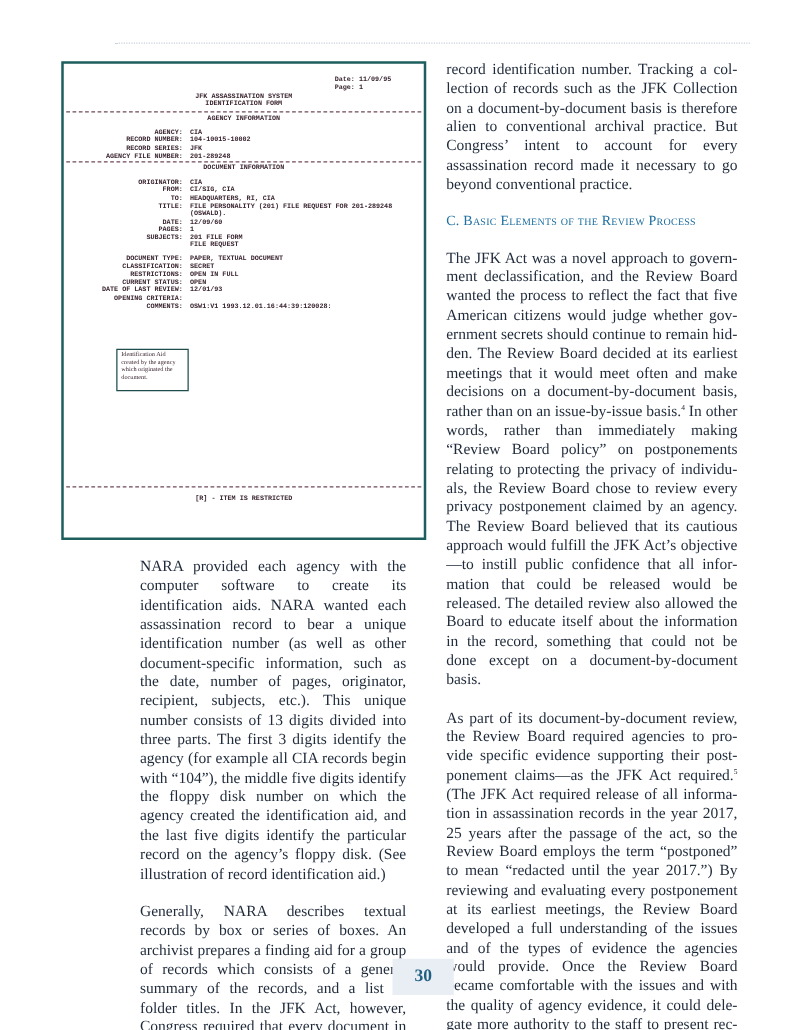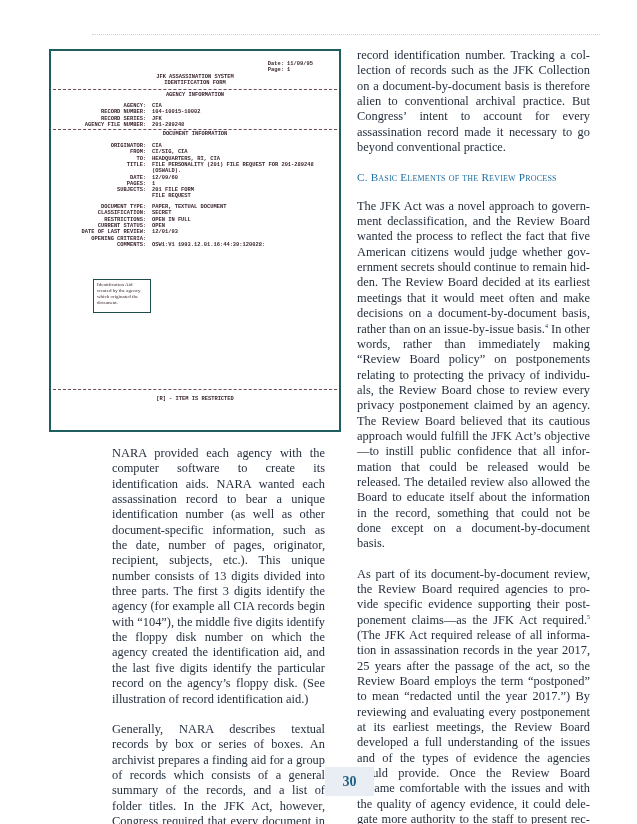--- a/index.html
+++ b/index.html
@@ -30,21 +30,21 @@
   
   .col-text { position: absolute; font-size: 12.4px; line-height: 15.35px; text-align: justify;
               color: #1f2a3a; hyphens: manual; }
   .col-text p { margin: 0 16px 15px 0; }
   .left-col { left: 112px; top: 446px; width: 229px; }
   .right-col { left: 357px; top: 48px; width: 249px; }
   .heading { font-size: 11.2px; color: #1f6fa0; font-weight: normal; letter-spacing: 0.2px;
              margin: 2px 0 13px 0; font-variant: small-caps; text-align: left; }
   sup { font-size: 6px; line-height: 0; }
 
-  .page-badge { position: absolute; left: 325px; top: 767px; width: 49px; height: 29px;
+  .page-badge { position: absolute; left: 314px; top: 767px; width: 49px; height: 29px;
                 background: #e9eef4; text-align: center; line-height: 29px;
                 font-size: 14px; font-weight: bold; color: #1f5f82;
                 font-family: "Liberation Serif", serif; }
 </style>
 </head>
 <body>
 
 <div class="top-rule"></div>
 
 <div class="figure">

